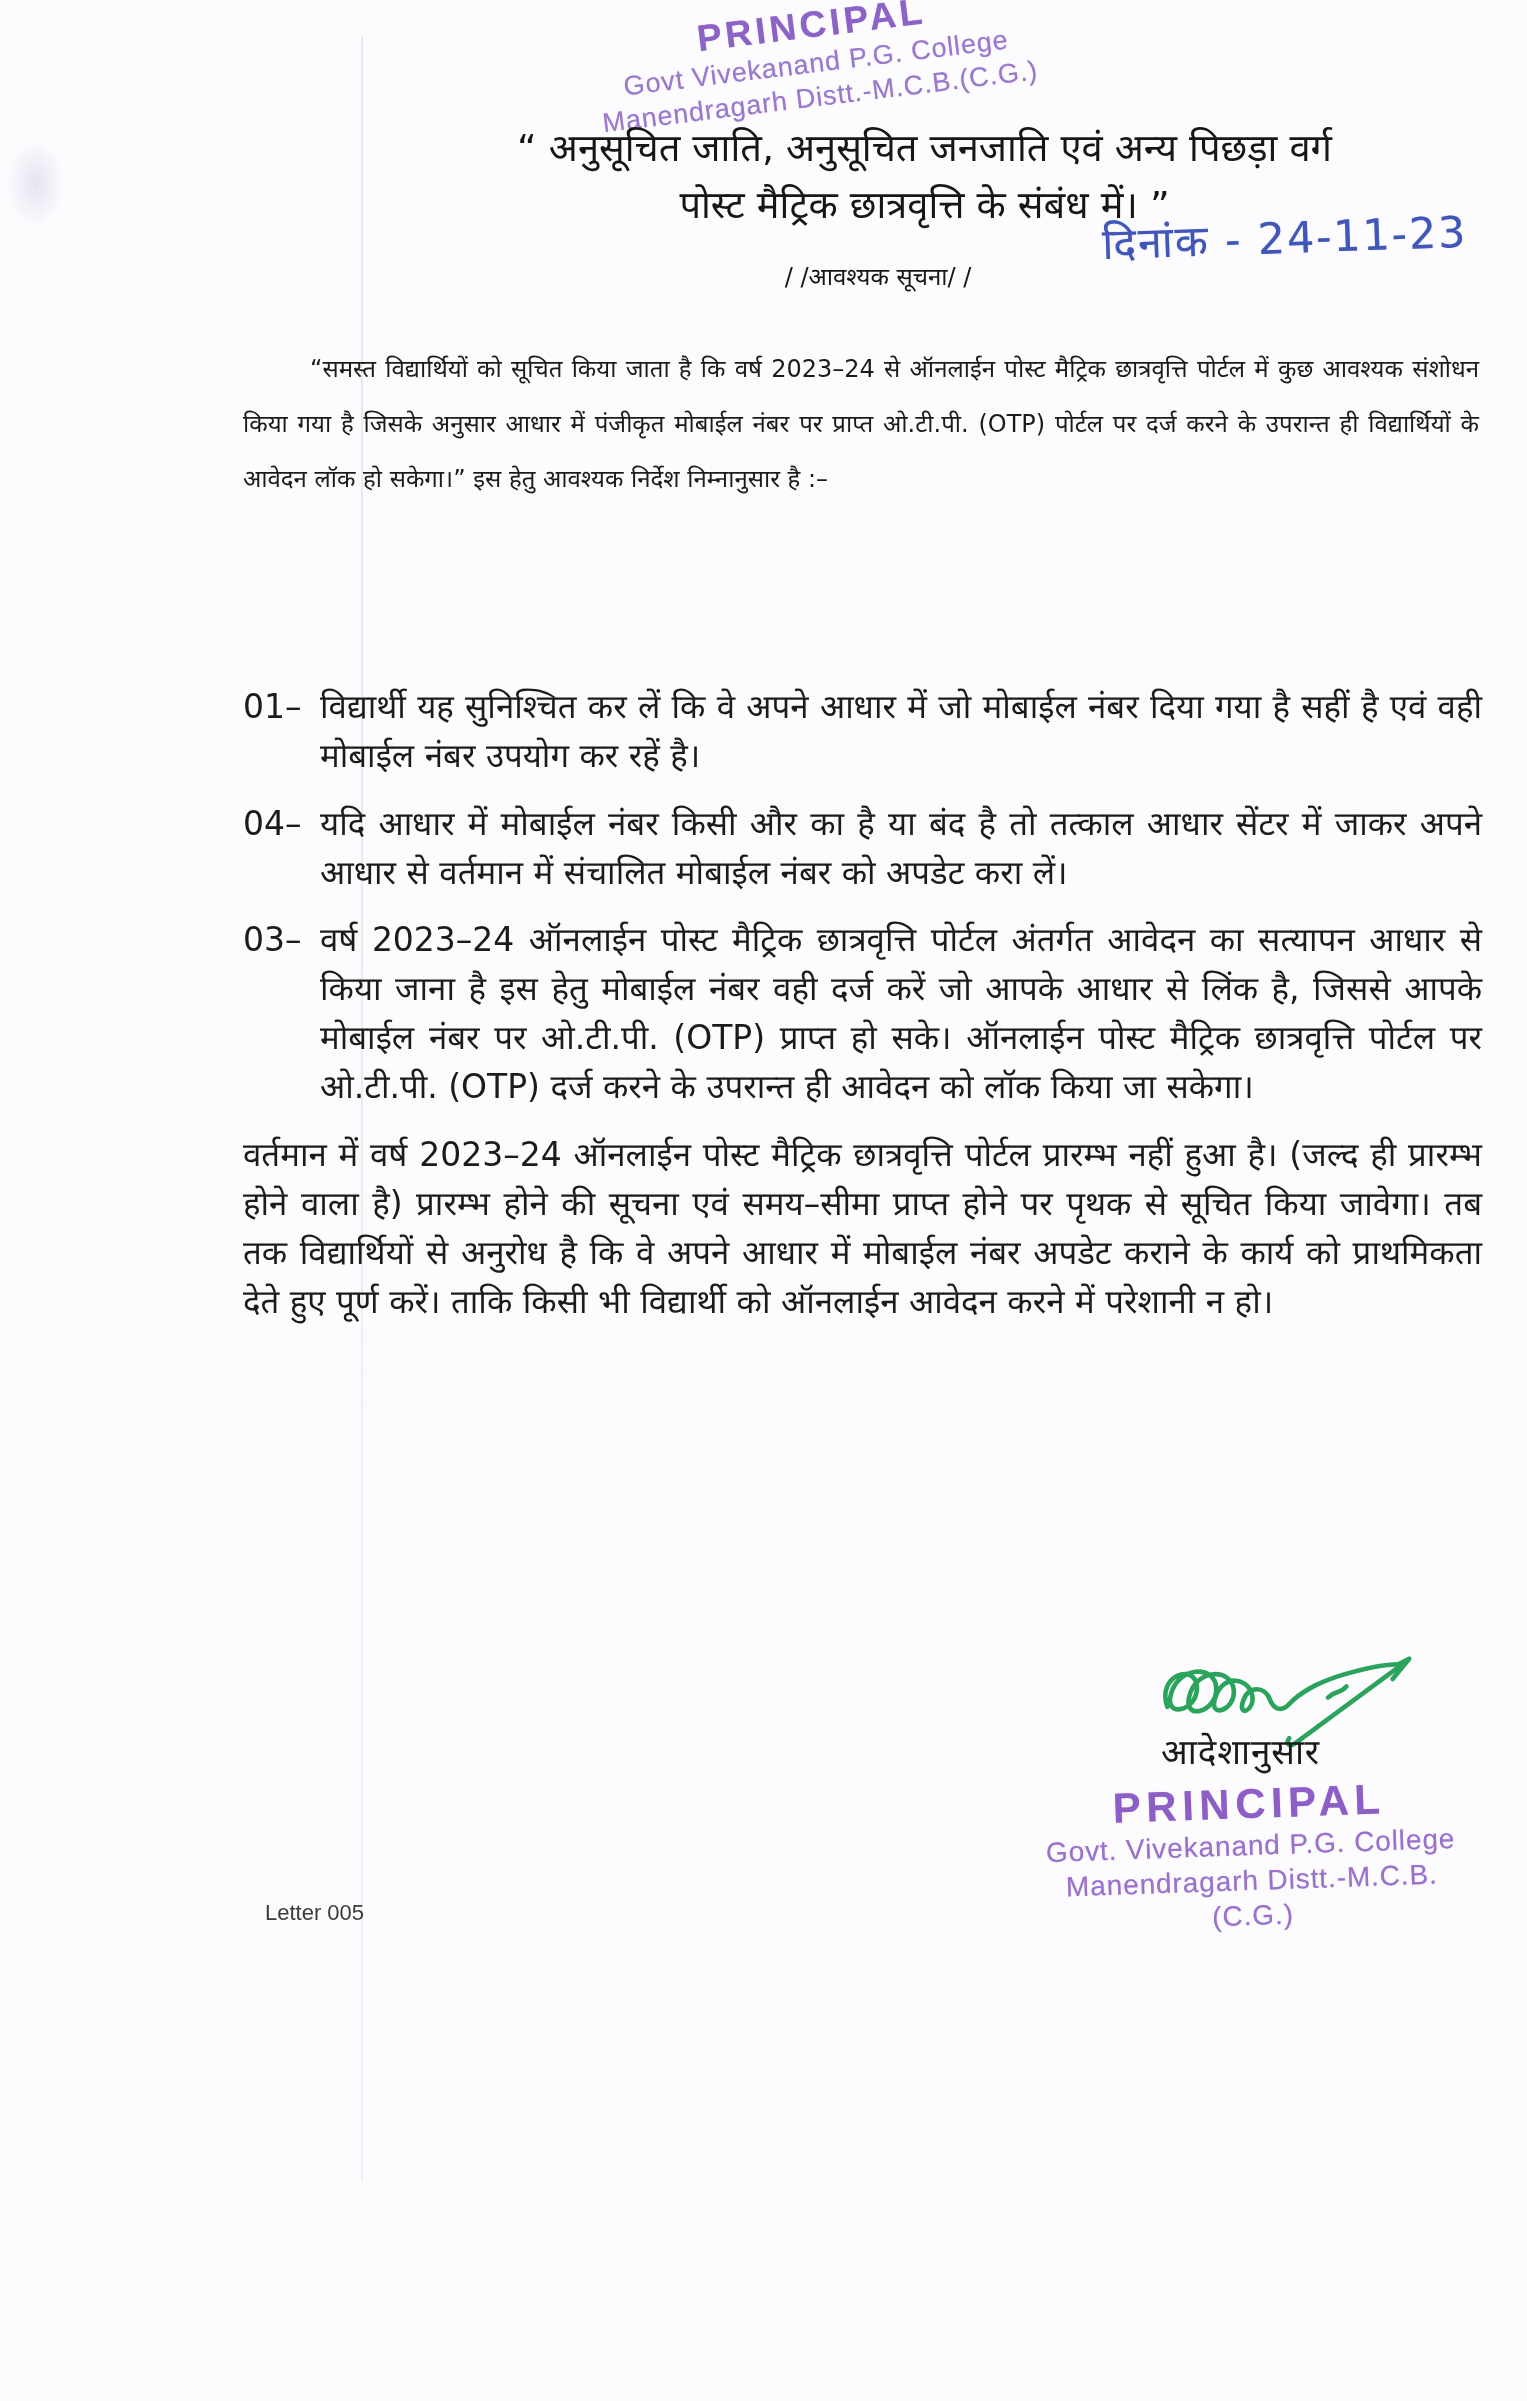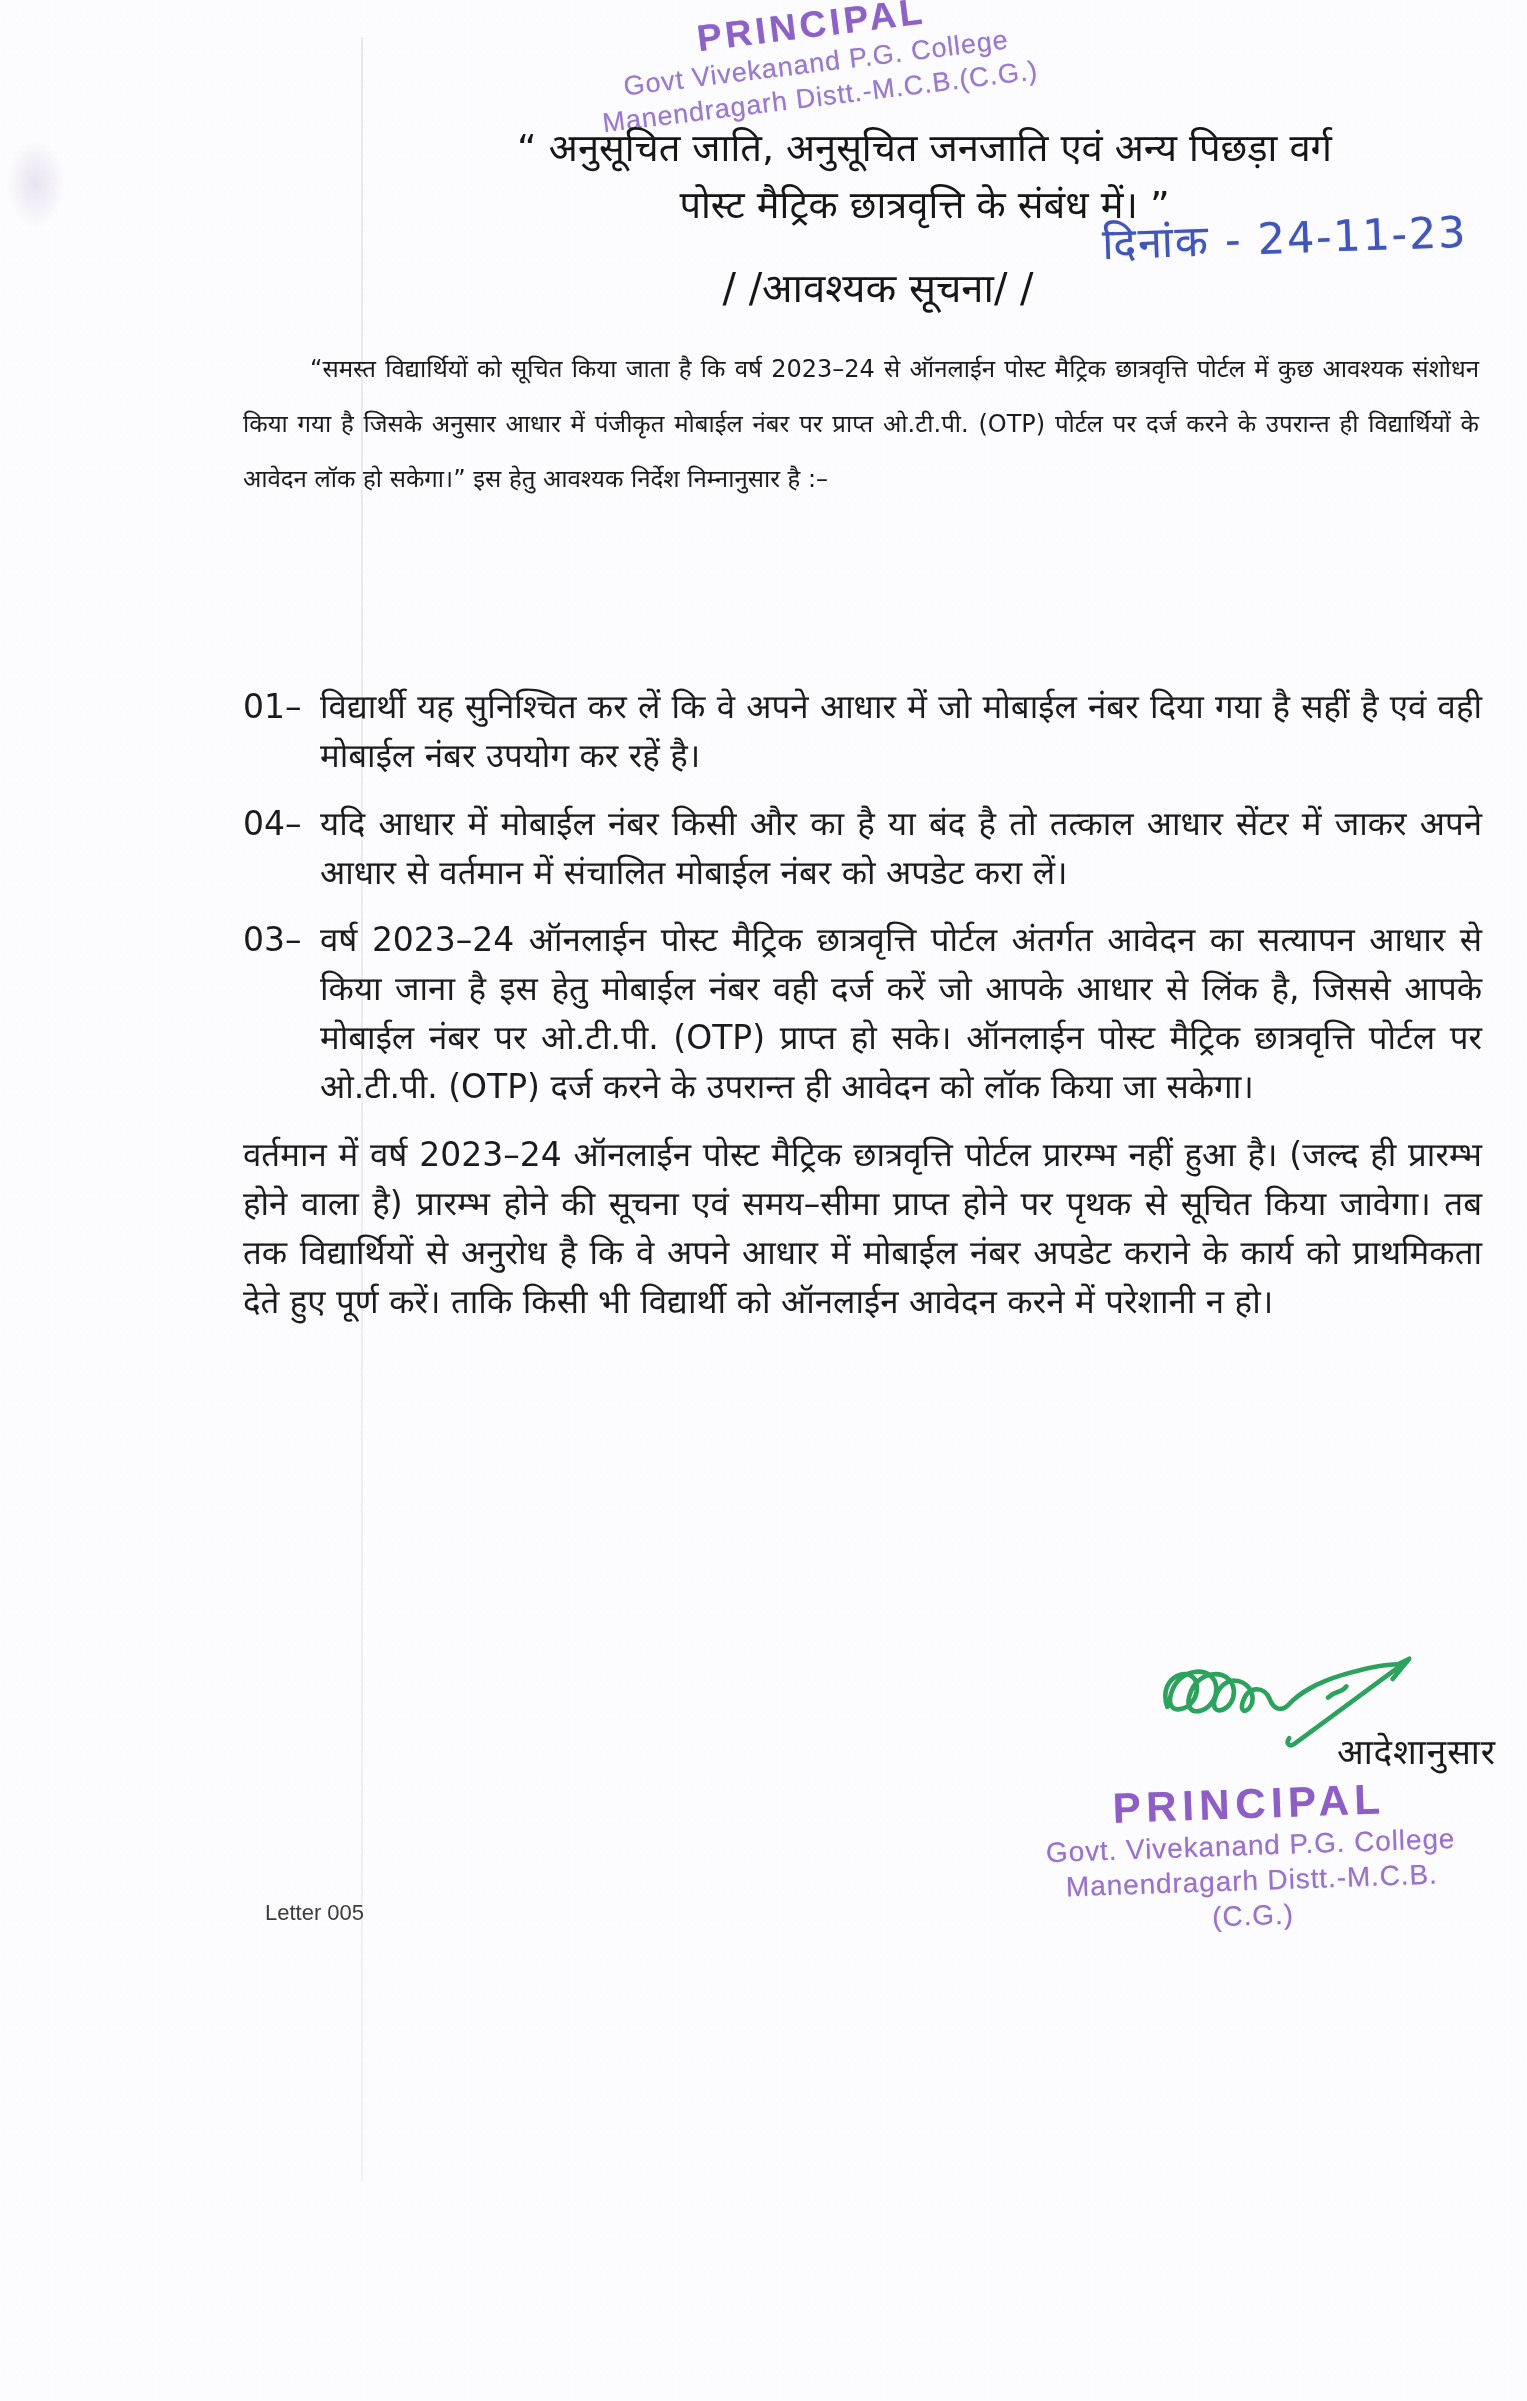--- a/index.html
+++ b/index.html
@@ -49,37 +49,37 @@
   .date-hw {
     position: absolute; left: 1102px; top: 207px;
     font-size: 43px; color: #4056b8;
     transform: rotate(-2deg);
     letter-spacing: 1.8px;
     text-shadow: 0 0 0.9px rgba(64,86,184,0.5);
   }
   
   .subject {
     position: absolute; left: 305px; top: 259px; width: 1146px;
-    text-align: center; font-size: 40px; color: #161616;
+    text-align: center; font-size: 24px; color: #161616;
   }
   
   .intro {
     position: absolute; left: 243px; top: 342px; width: 1236px;
     margin: 0; font-size: 24px; line-height: 55px;
     text-align: justify; text-indent: 67px; color: #1b1b1b;
   }
   
   .points { position: absolute; left: 243px; top: 682px; width: 1239px; }
   .point { display: flex; margin-bottom: 18.5px; font-size: 33px; line-height: 49px; color: #1b1b1b; gap: 9px; }
   .pnum { flex: 0 0 68px; }
   .ptext { flex: 1; text-align: justify; }
   
   .sig-block { position: absolute; left: 1043px; top: 1653px; width: 453px; }
   .signature-svg { display: block; margin-left: 104px; }
-  .byline { font-size: 35px; color: #1a1a1a; margin: -28px 0 0 118px; letter-spacing: 0.9px; text-align: right; }
+  .byline { font-size: 35px; color: #1a1a1a; margin: -28px 0 0 118px; letter-spacing: 0.9px; }
   .stamp-bottom {
     margin-top: 5.5px; width: 416px;
     transform: rotate(-2deg);
     color: #9a72cc; text-align: center;
     font-family: "Liberation Sans", sans-serif;
     text-shadow: 0 0 0.9px rgba(154,114,204,0.6);
   }
   .sb-l1 { font-size: 42px; font-weight: bold; letter-spacing: 5.5px; color: #8c5ec6; }
   .sb-l2 { font-size: 28px; line-height: 35px; letter-spacing: 0.9px; }
   

